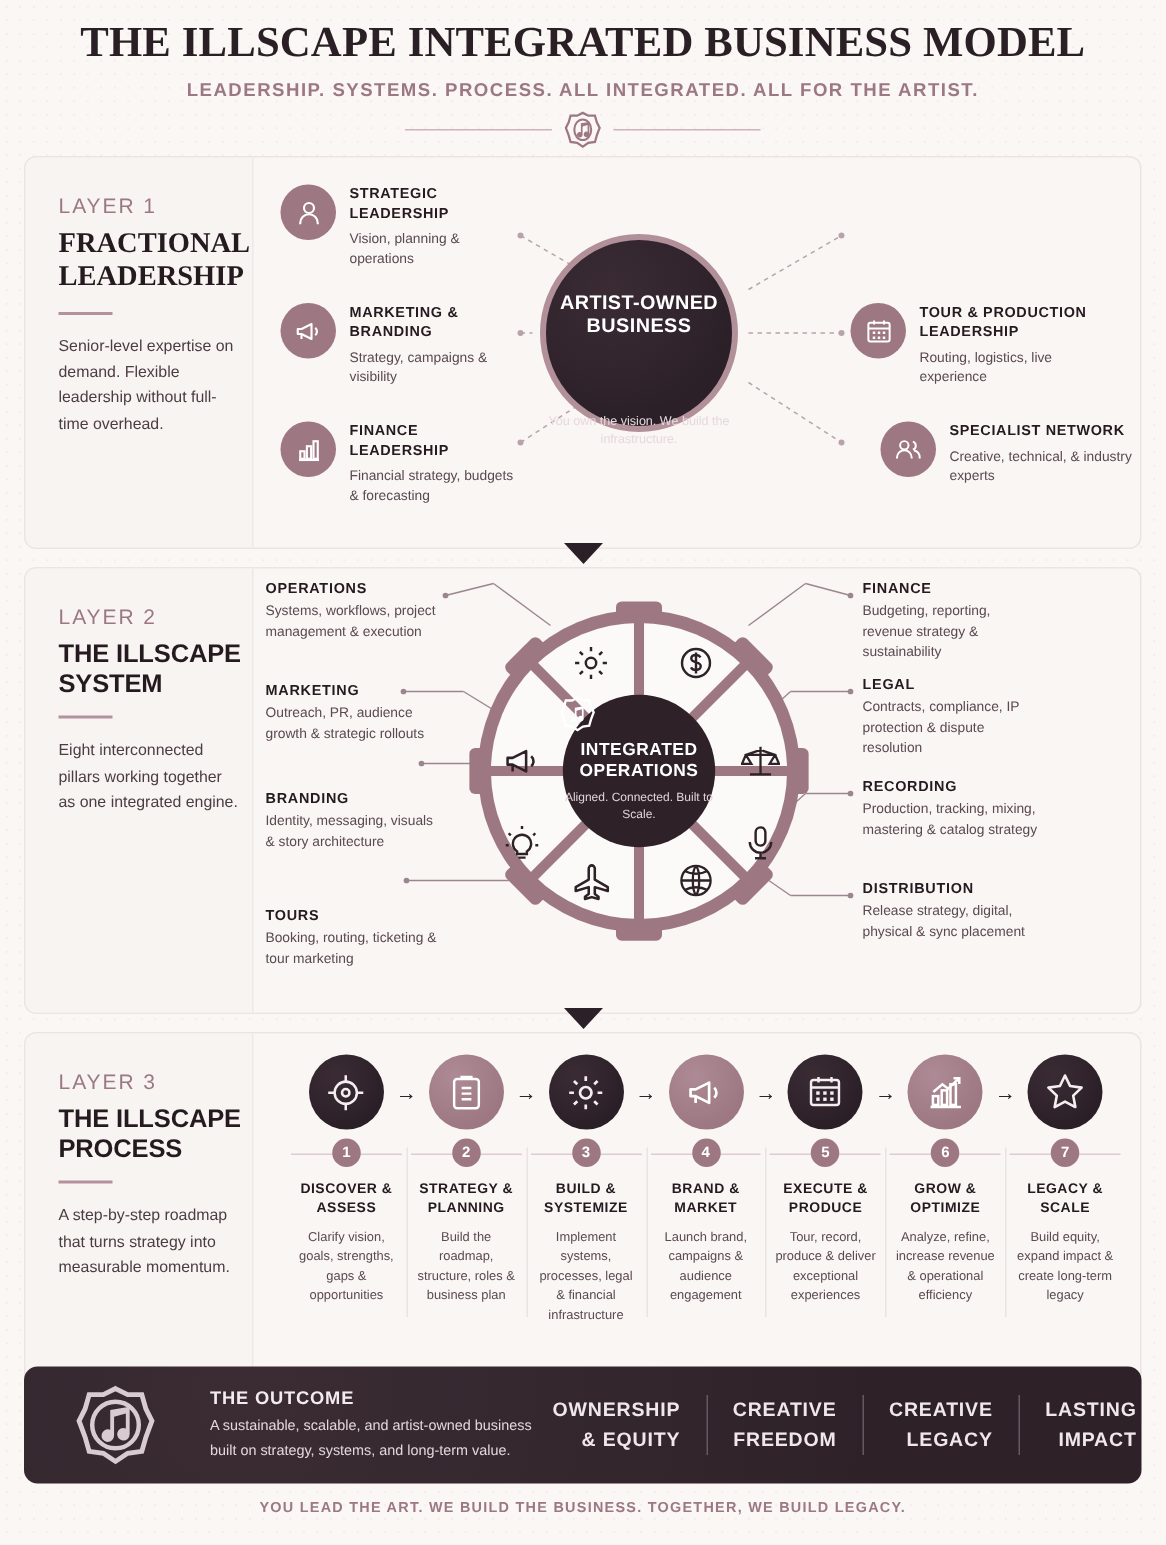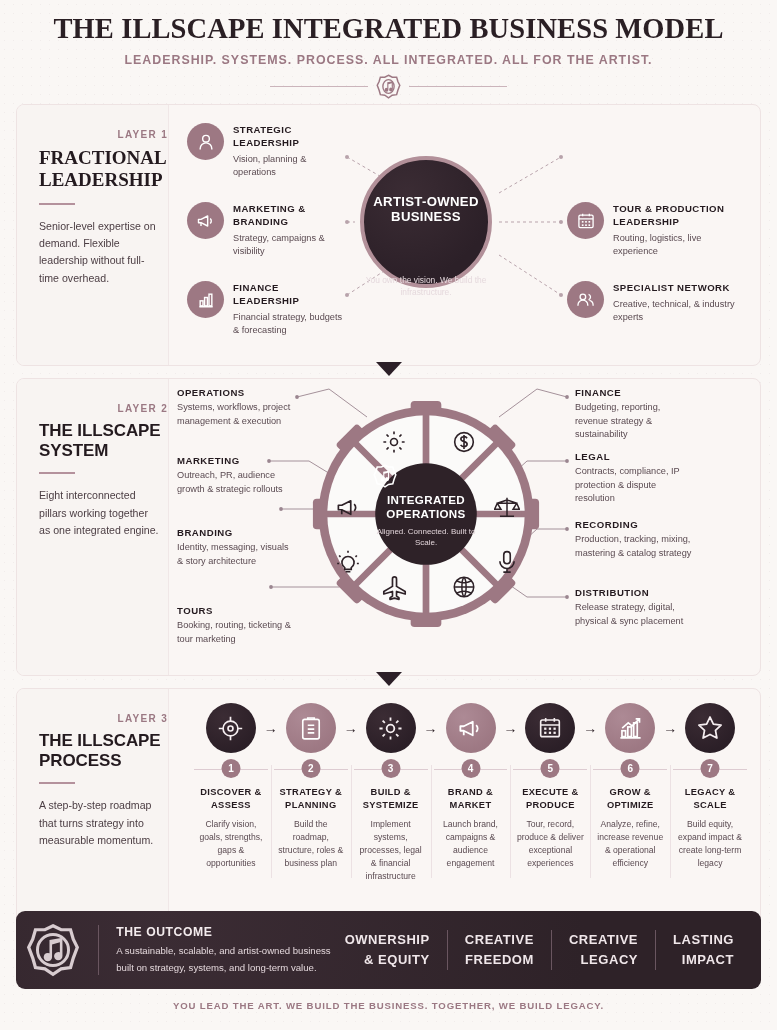--- a/index.html
+++ b/index.html
@@ -41,23 +41,22 @@
     overflow: hidden;
   }
   .card .inner { display: flex; height: 100%; }
   .lpanel {
     width: 152px; flex: 0 0 152px;
     padding: 24px 0 0 22px;
     border-right: 1px solid #f0e7e7;
     background: #f8f4f2;
   }
   .layer-kicker {
-    font-size: 10px; font-weight: 700; letter-spacing: 1.3px; color: #9b7883;
+    font-size: 14px; font-weight: 400; letter-spacing: 1.3px; color: #9b7883;
     margin-bottom: 7px;
-    text-align: right;
   }
   .layer-title {
     font-size: 17px; font-weight: 700; line-height: 1.16; color: #241a1f;
     letter-spacing: -.1px;
   }
   .layer-title.serif { font-family: "Liberation Serif", serif; font-size: 19px; letter-spacing: 0; }
   .rule { width: 36px; height: 2px; background: #b4919c; margin: 12px 0 13px; }
   .layer-desc { font-size: 10.6px; line-height: 1.62; color: #4b3d43; width: 120px; }
 
   .rpanel { flex: 1; position: relative; }
@@ -123,21 +122,21 @@
   .tri {
     position: absolute; left: 50%; transform: translateX(-50%);
     width: 0; height: 0; border-left: 13px solid transparent; border-right: 13px solid transparent;
     border-top: 14px solid #2c2028;
   }
 
   
   .outcome {
     position: absolute; left: 16px; top: 911px; width: 745px; height: 78px;
     background: radial-gradient(circle at 20% 20%, #3b2c34, #2e2228 70%);
-    border-radius: 9px; display: flex; align-items: center; padding: 0 10px;
+    border-radius: 9px; display: flex; align-items: center; padding: 0 34px;
     color: #f3ebed;
   }
   .outcome .seal { width: 54px; height: 54px; flex: 0 0 54px; }
   .outcome .vline { width: 1px; align-self: stretch; margin: 14px 18px; background: #6a5660; }
   .outcome .otxt { flex: 0 0 auto; }
   .outcome .o-ttl { font-size: 12.2px; font-weight: 700; letter-spacing: .55px; }
   .outcome .o-sub { font-size: 9.6px; line-height: 1.65; margin-top: 4px; color: #e3d7db; }
   .pillars { display: flex; margin-left: auto; }
   .pillar {
     padding: 0 17px; text-align: right; font-size: 13px; font-weight: 700;
@@ -268,21 +267,21 @@
                   <rect x="15" y="16" width="2" height="2"></rect>
                 </g>
             </svg>
           </div>
           <div class="l1-txt">
             <div class="l1-ttl">TOUR &amp; PRODUCTION LEADERSHIP</div>
             <div class="l1-sub">Routing, logistics, live experience</div>
           </div>
         </div>
 
-        <div class="l1-item" style="left:398px; top:176px; width:170px">
+        <div class="l1-item" style="left:418px; top:176px; width:170px">
           <div class="l1-ico">
             <svg viewBox="0 0 24 24" width="21" height="21" fill="none" stroke="#fff" stroke-width="1.5">
               <circle cx="9" cy="9" r="3.2"></circle>
                 <path d="M3.4 19v-.7A5.6 5.6 0 0 1 9 12.7a5.6 5.6 0 0 1 5.6 5.6v.7"></path>
               <path d="M15.5 6.2a3.2 3.2 0 0 1 0 6.1M16.5 13a5.6 5.6 0 0 1 4.2 5.3v.7"></path>
             </svg>
           </div>
           <div class="l1-txt">
             <div class="l1-ttl">SPECIALIST NETWORK</div>
             <div class="l1-sub">Creative, technical, &amp; industry experts</div>

